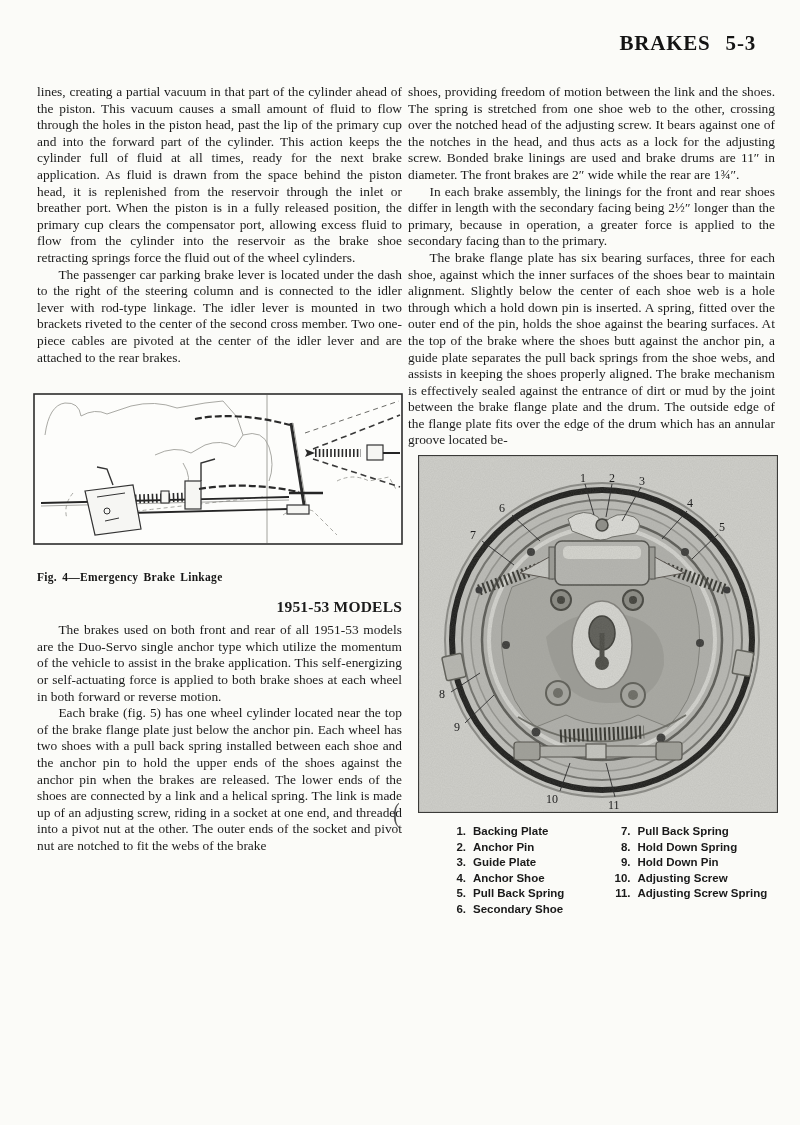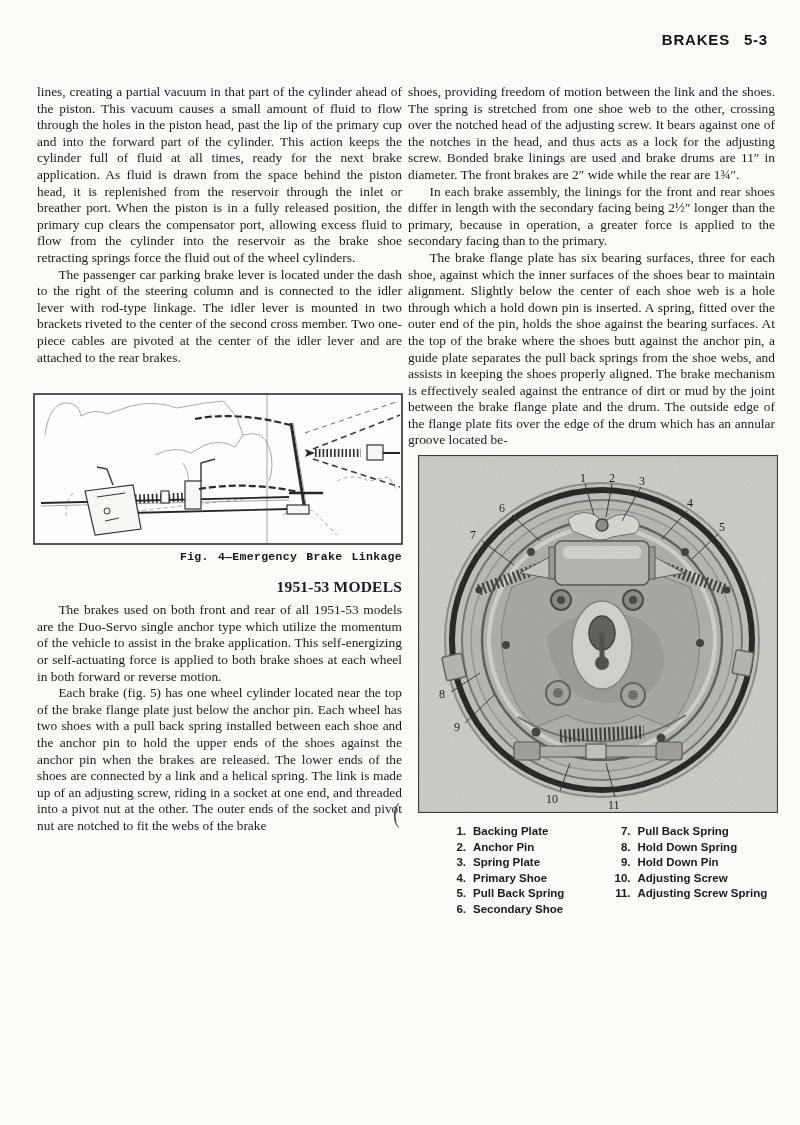--- a/index.html
+++ b/index.html
@@ -1,30 +1,30 @@
 <!DOCTYPE html>
 <html><head>
 <meta charset="utf-8">
 <style>
   html,body{margin:0;padding:0;background:#d8d8d4;}
   .page{position:relative;width:800px;height:1125px;background:#fbfbf8;overflow:hidden;
         font-family:"Liberation Serif",serif;color:#1b1b1b;}
-  .page-header{position:absolute;top:31px;right:32px;
-        font-family:Liberation Sans, sans-serif;font-weight:bold;font-size:15px;
+  .page-header{position:absolute;top:31px;right:44px;
+        font-family:Liberation Serif, serif;font-weight:bold;font-size:21px;
         letter-spacing:.8px;word-spacing:9px;color:#141414;}
   .col{position:absolute;top:84px;font-size:13.4px;line-height:16.6px;text-align:justify;}
   .col-left{left:37px;width:365px;}
   .col-right{left:408px;width:367px;}
   .col p{margin:0;}
   .col p.ind{text-indent:1.6em;}
   .figure{display:block;}
   .fig4-wrap{margin-top:27px;margin-left:-4px;width:370px;}
   .fig4-wrap svg{display:block;}
-  .figcap{font-family:Liberation Mono, monospace;font-weight:bold;font-size:11.5px;
-        letter-spacing:.3px;word-spacing:2px;text-align:right;margin-top:4px;color:#161616;}
+  .figcap{font-family:Liberation Serif, serif;font-weight:bold;font-size:11.5px;
+        letter-spacing:.3px;word-spacing:2px;text-align:left;margin-top:24px;color:#161616;}
   .models-heading{font-size:15.5px;font-weight:bold;margin:13px 0 7px 0;text-align:right;letter-spacing:.2px;}
   .fig5-wrap{margin-top:6px;margin-left:10px;width:360px;}
   .fig5-wrap svg{display:block;}
   .legend{display:flex;margin-top:11px;padding-left:38px;
         font-family:"Liberation Sans",sans-serif;font-weight:bold;font-size:11.5px;
         line-height:15.5px;color:#1a1a1a;text-align:left;}
   .legend-col{width:176px;}
   .leg-row{display:flex;}
   .leg-num{width:20px;text-align:right;margin-right:7px;flex:none;}
   .stray-mark{position:absolute;left:393px;top:802px;font-size:20px;color:#555;
@@ -202,25 +202,25 @@
         <div class="leg-row">
             <span class="leg-num">1.</span>
             <span class="leg-label">Backing Plate</span>
           </div>
         <div class="leg-row">
             <span class="leg-num">2.</span>
             <span class="leg-label">Anchor Pin</span>
           </div>
         <div class="leg-row">
             <span class="leg-num">3.</span>
-            <span class="leg-label">Spring Plate</span>
+            <span class="leg-label">Guide Plate</span>
           </div>
         <div class="leg-row">
             <span class="leg-num">4.</span>
-            <span class="leg-label">Primary Shoe</span>
+            <span class="leg-label">Anchor Shoe</span>
           </div>
         <div class="leg-row">
             <span class="leg-num">5.</span>
             <span class="leg-label">Pull Back Spring</span>
           </div>
         <div class="leg-row">
             <span class="leg-num">6.</span>
             <span class="leg-label">Secondary Shoe</span>
           </div>
       </div>

